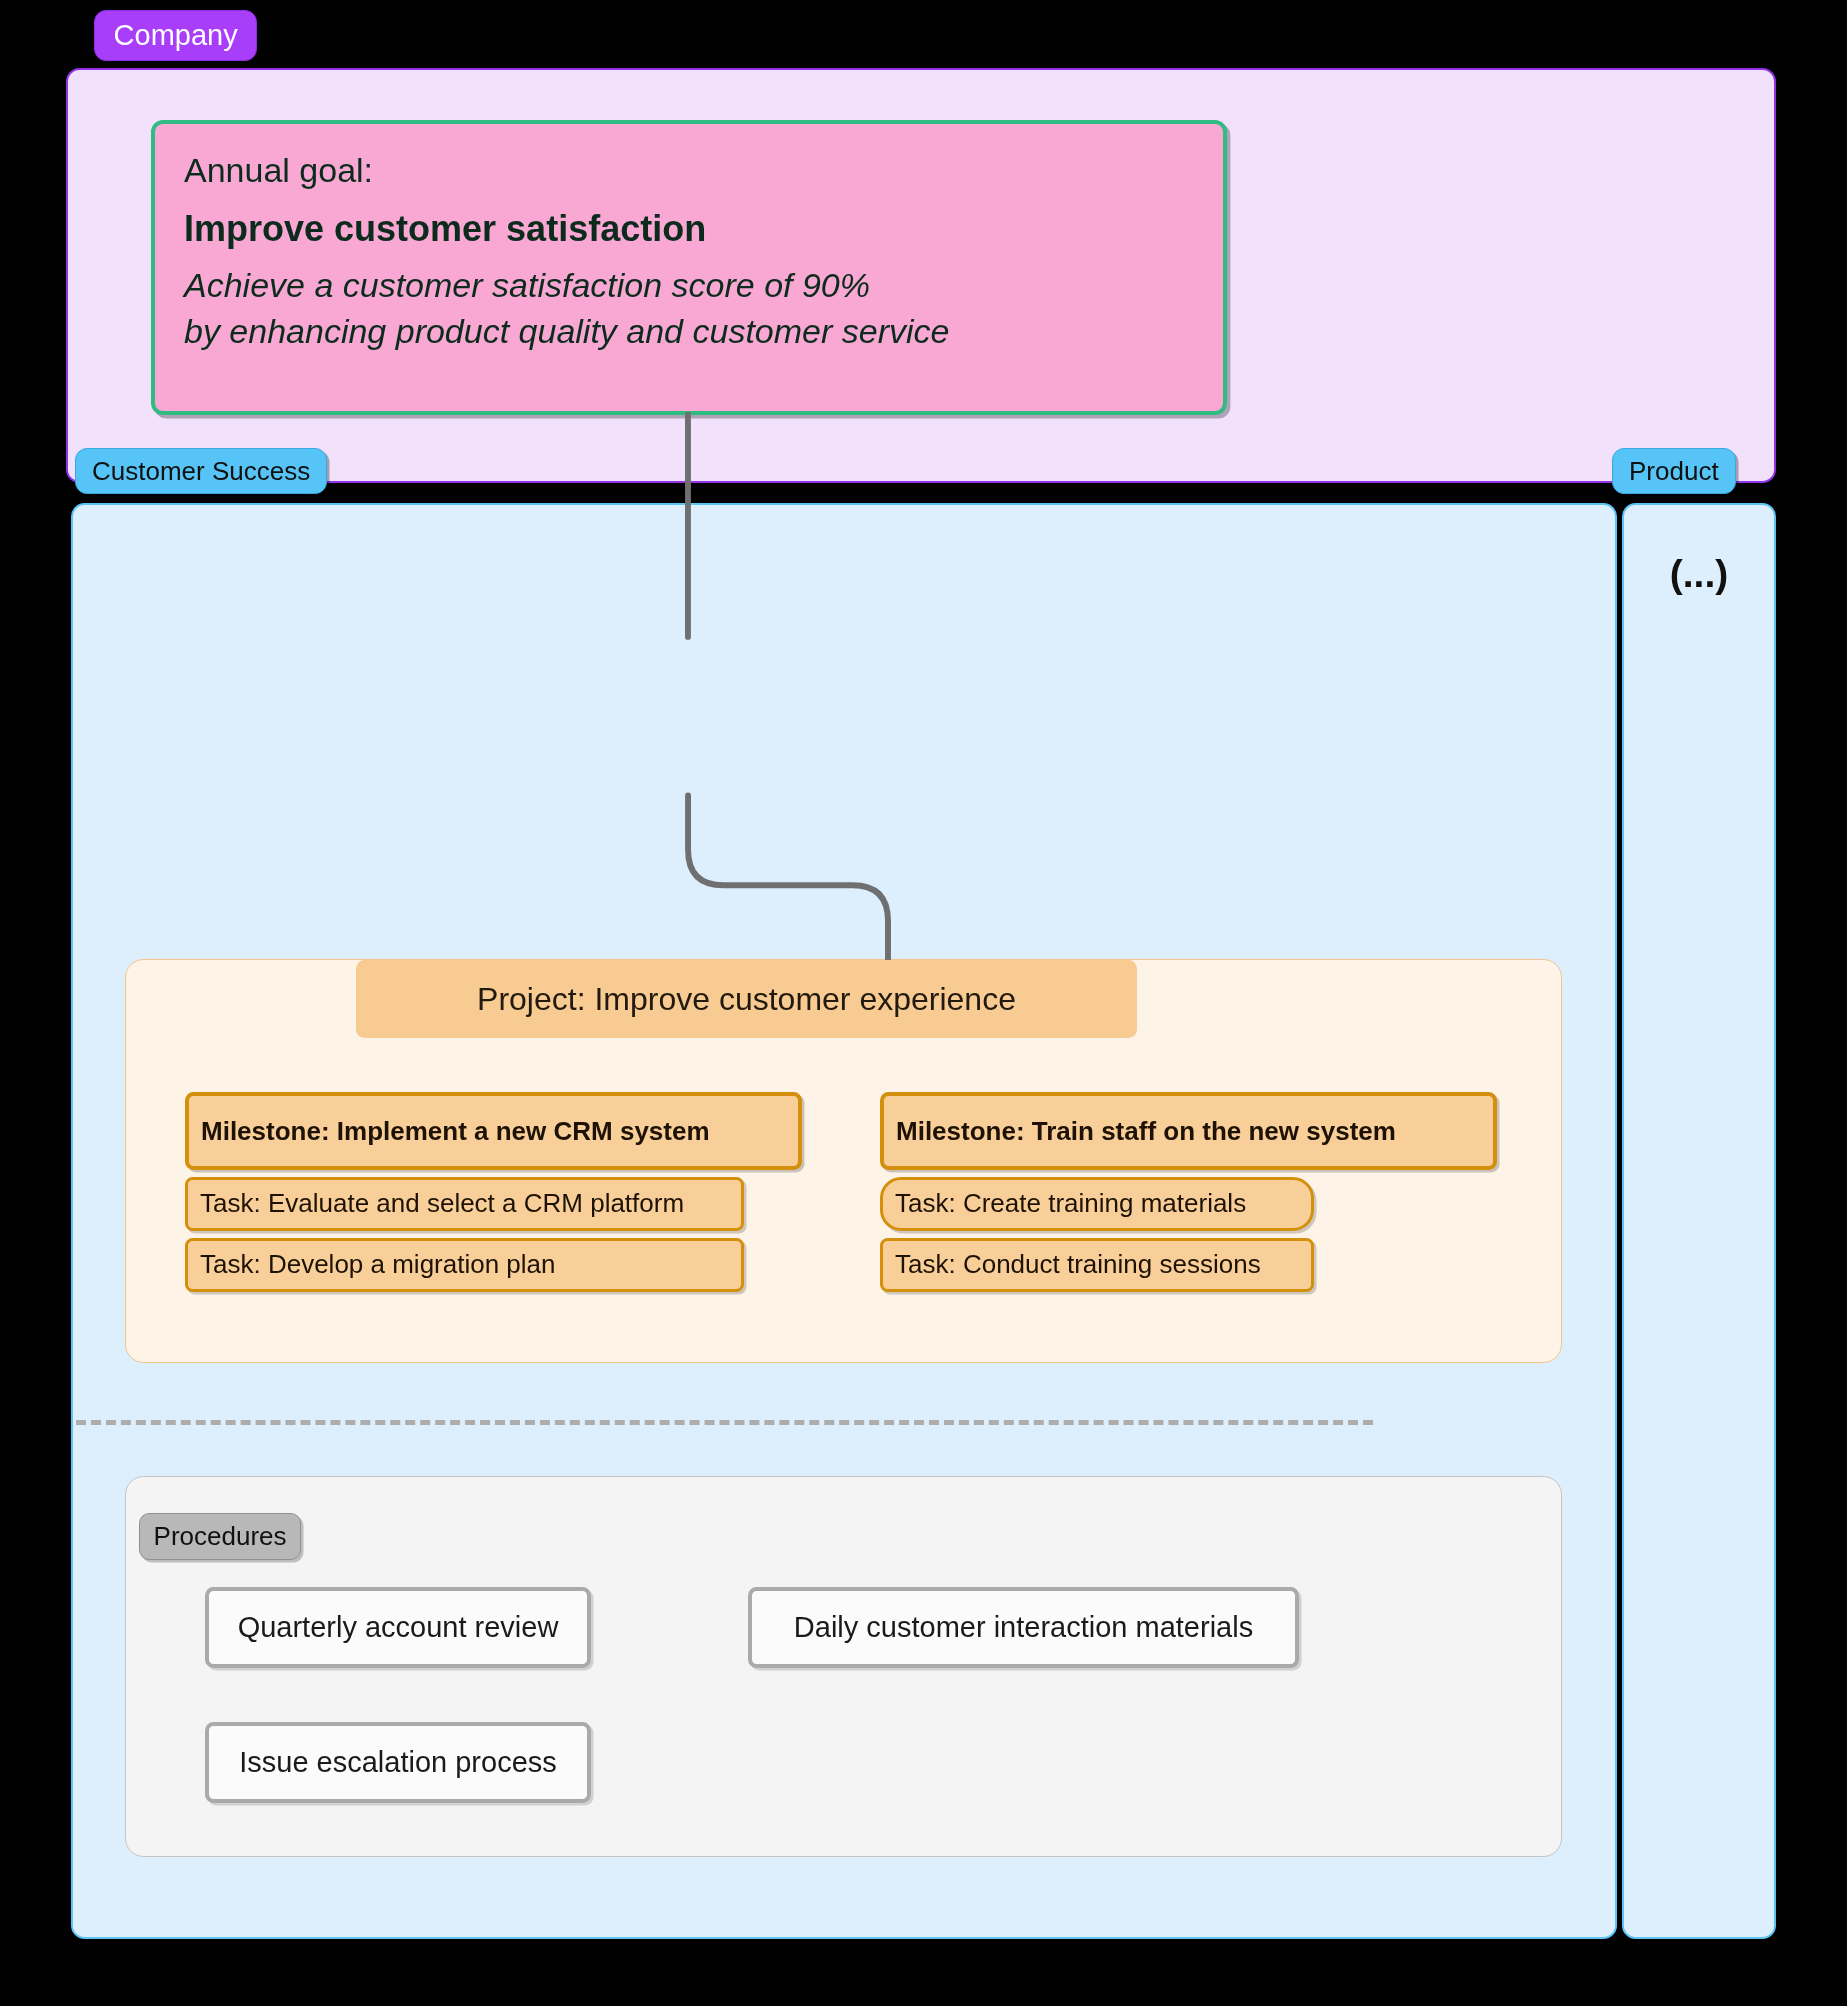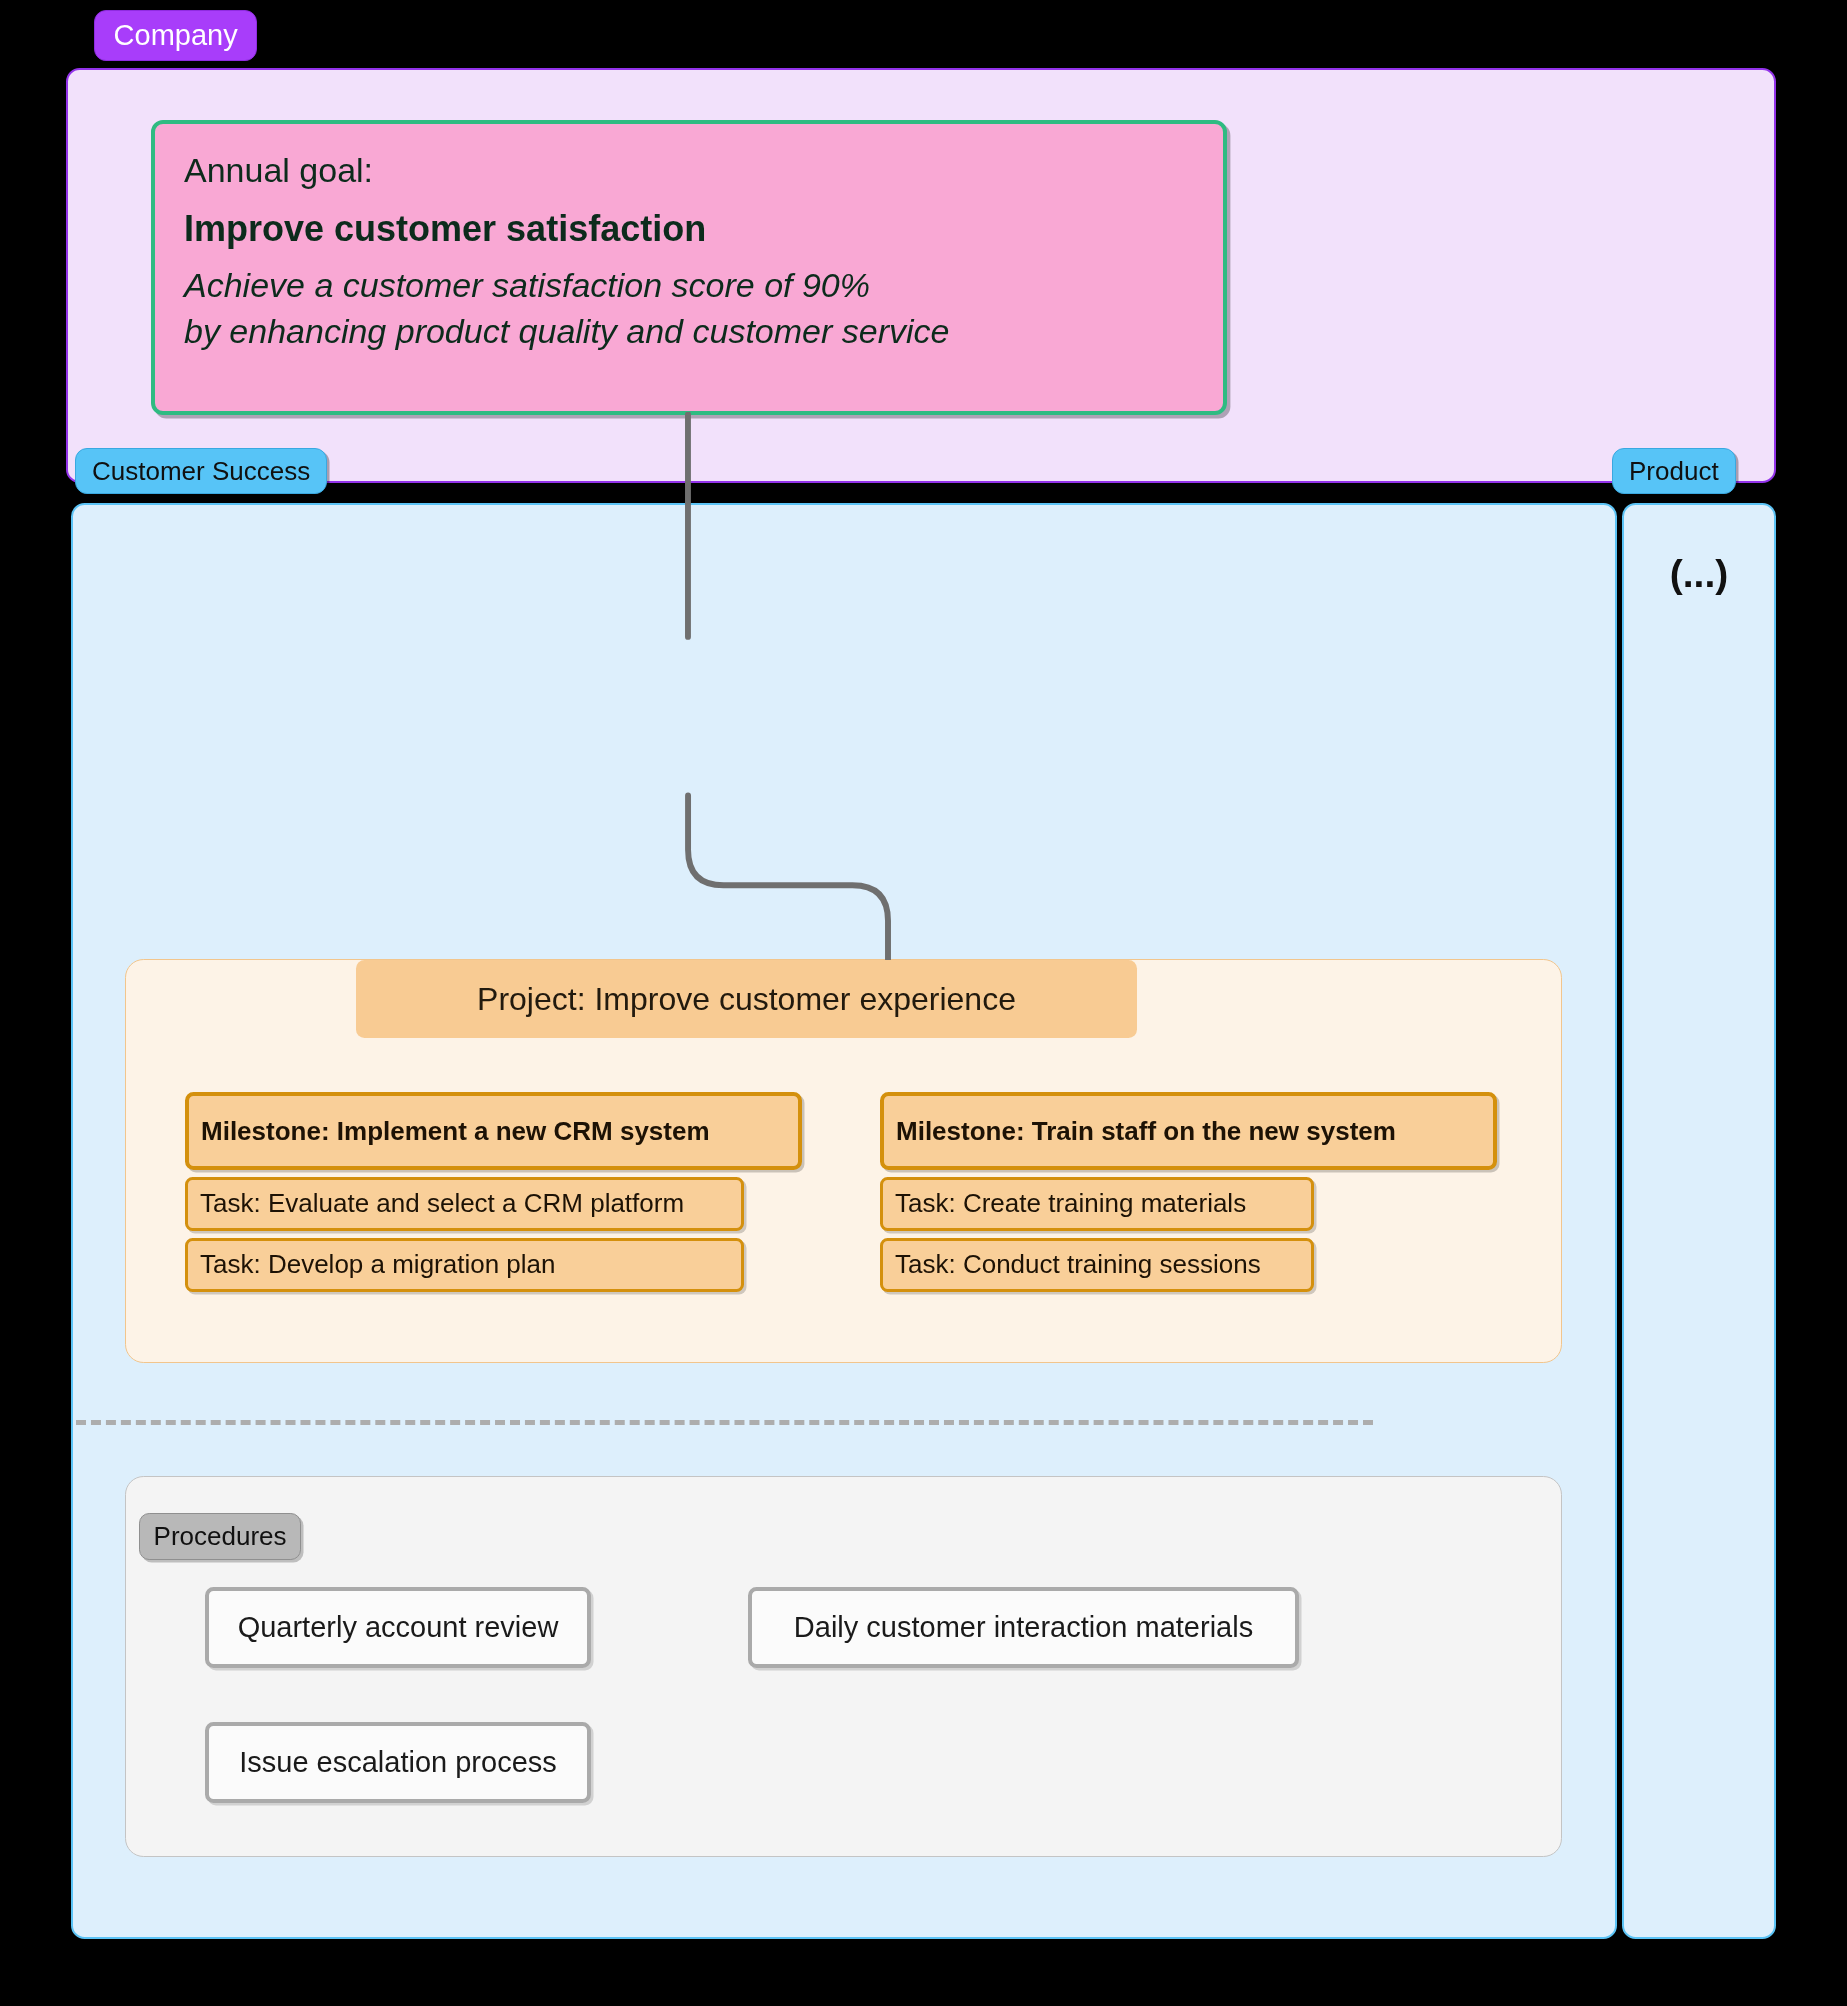--- a/index.html
+++ b/index.html
@@ -205,21 +205,21 @@
     font-size: 26px;
     color: #1d1205;
     box-shadow: 2.5px 2.5px 0 rgba(0,0,0,0.18);
   }
   .ms-left  { left: 185px; top: 1092px; }
   .ms-right { left: 880px; top: 1092px; }
   .ms-left .milestone-box  { width: 617px; height: 78px; }
   .ms-right .milestone-box { width: 617px; height: 78px; }
   .ms-left .task-box.t1  { width: 559px; height: 54px; margin-top: 6.8px; }
   .ms-left .task-box.t2  { width: 559px; height: 54px; margin-top: 6.8px; }
-  .ms-right .task-box.t1 { width: 434px; height: 54px; margin-top: 6.8px; }
+  .ms-right .task-box.t1 { width: 434px; height: 54px; margin-top: 6.8px; border-radius: 21px; }
   .ms-right .task-box.t2 { width: 434px; height: 54px; margin-top: 6.8px; }
 
   
   .dashed-divider {
     position: absolute;
     left: 76px;
     top: 1420px;
     width: 1297px;
     height: 0;
     border-top: 5.1px dashed #adadad;

